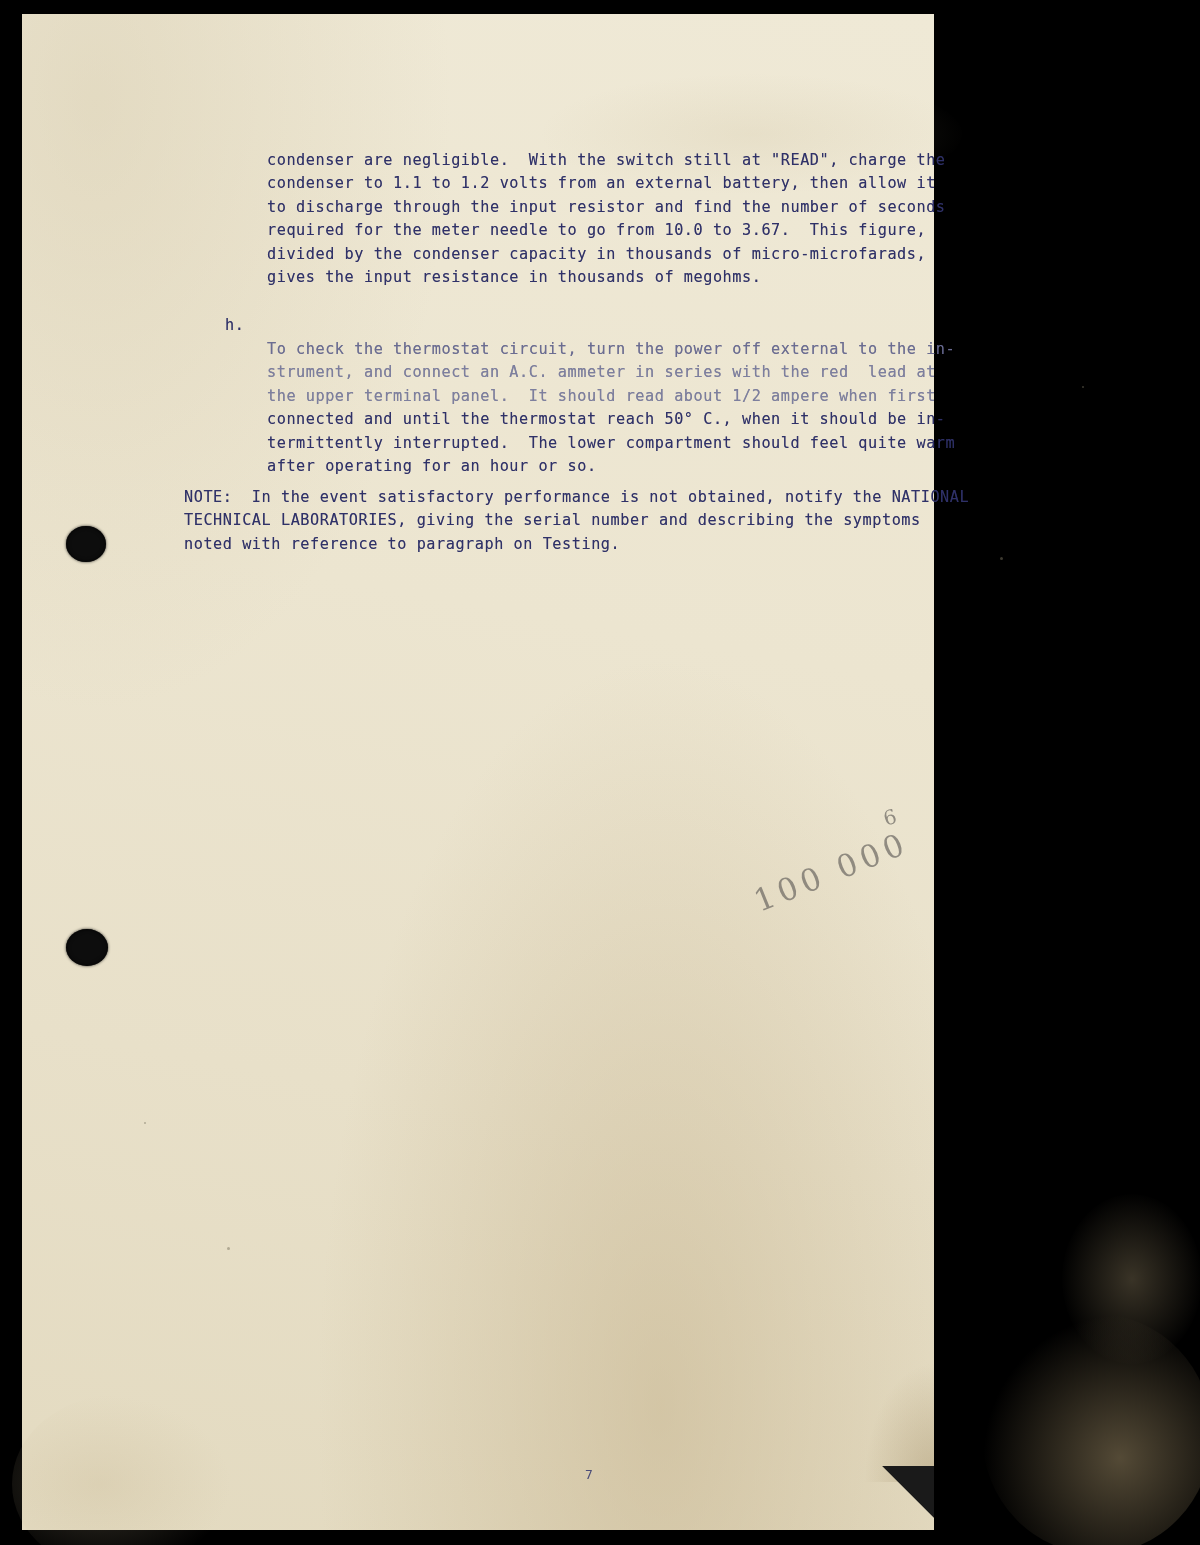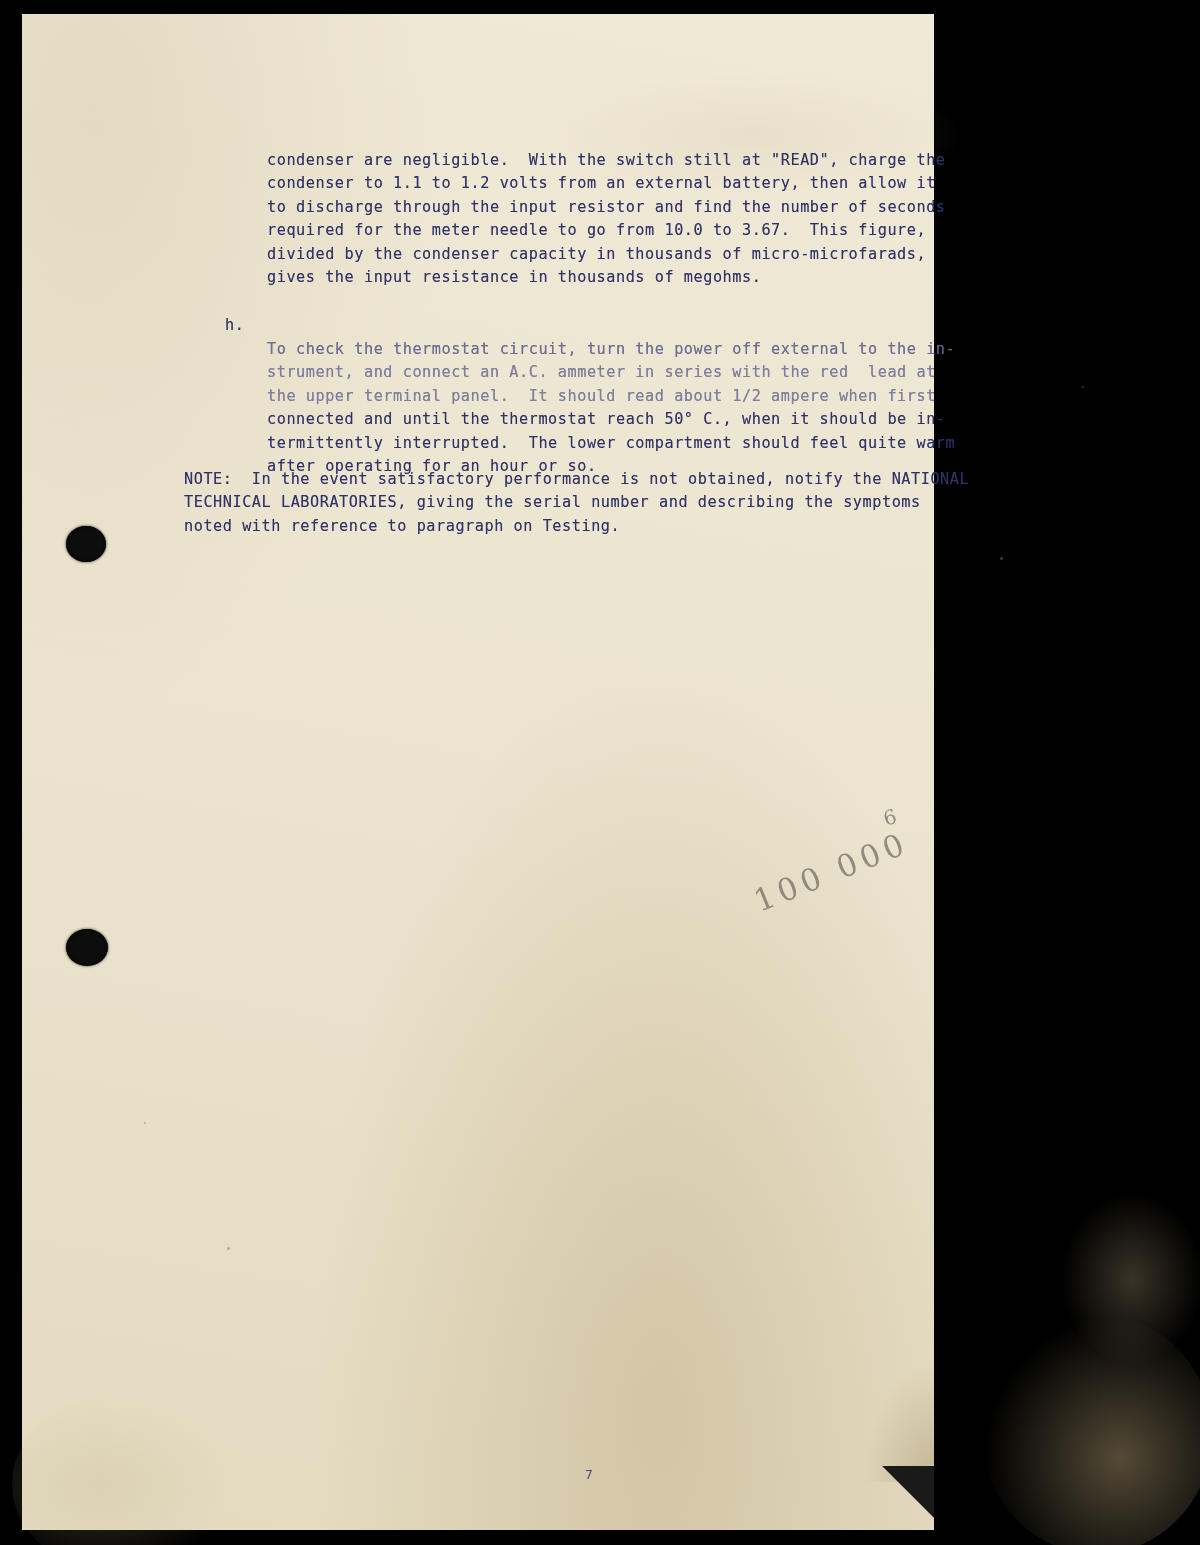--- a/index.html
+++ b/index.html
@@ -77,21 +77,21 @@
     font-family: "DejaVu Sans Mono", monospace;
     font-size: 15.2px;
     line-height: 23.4px;
     letter-spacing: 0.55px;
     white-space: pre;
     text-shadow: 0 0 0.6px rgba(47,49,104,0.45);
   }
   .para-a { left: 245px; top: 135px; }
   .para-h-marker { left: 203px; top: 300px; }
   .para-h { left: 245px; top: 308px; margin-top: 16px; }
-  .note-block { left: 162px; top: 454px; }
+  .note-block { left: 162px; top: 472px; }
 
   
   .fade-1 { color: #6b6d92; }
   .fade-2 { color: #7d7f9e; }
 
   .page-number {
     position: absolute;
     left: 563px;
     top: 1453px;
     color: #4a4c78;

